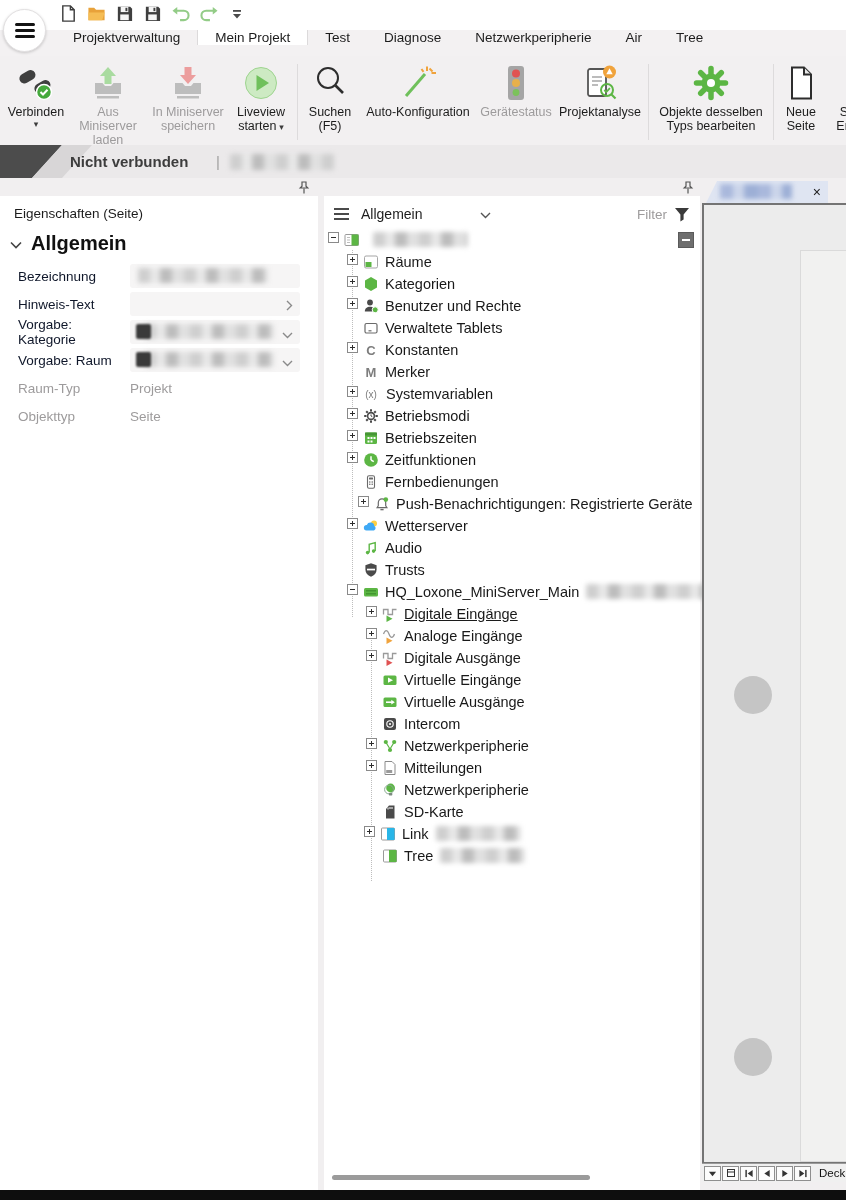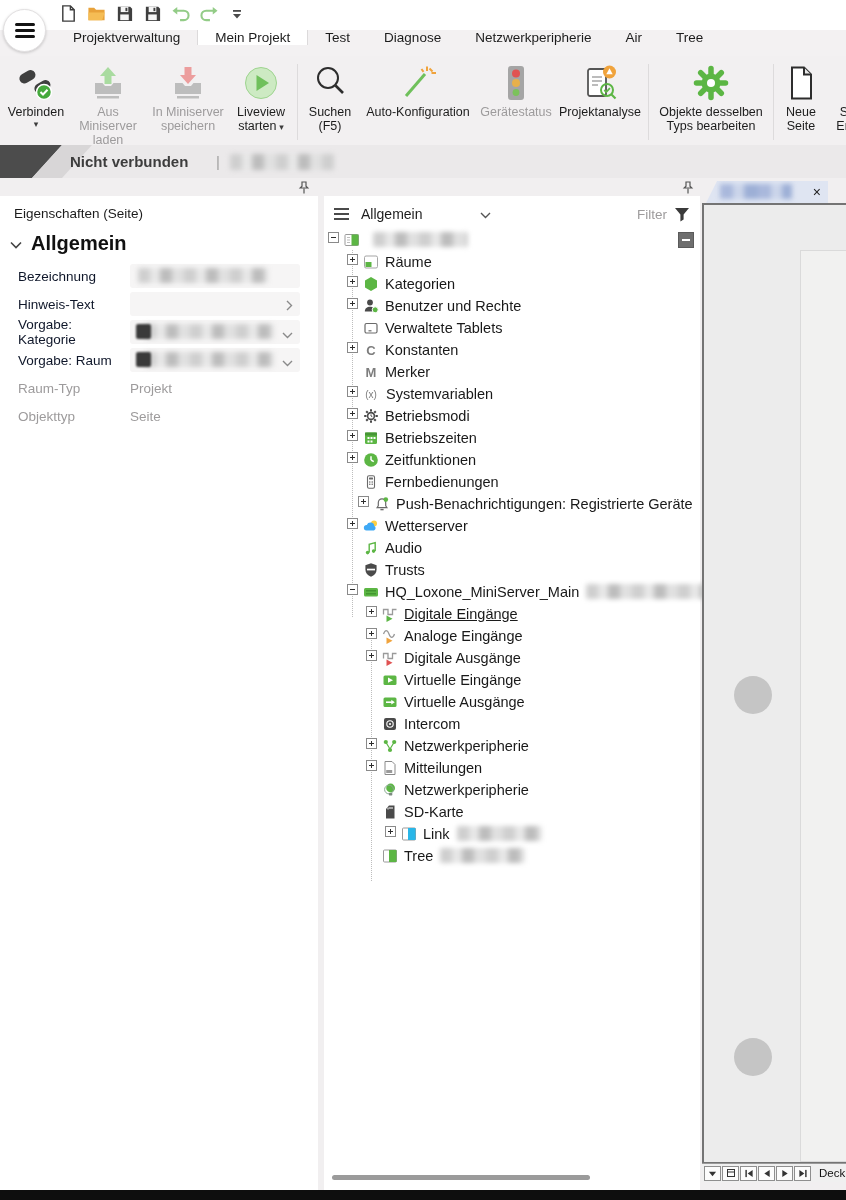--- a/index.html
+++ b/index.html
@@ -755,21 +755,21 @@
                 <path d="M4 5l3-3.5h5.5v13H4z" fill="#4a4a4a"></path>
                 <g stroke="#fff" stroke-width="1">
                   <line x1="6" y1="3.5" x2="6" y2="5.5"></line>
                   <line x1="8" y1="3" x2="8" y2="5"></line>
                   <line x1="10" y1="3" x2="10" y2="5"></line>
                 </g>
               </svg>
             </span>
             <span class="tlabel">SD-Karte</span>
           </div>
-          <div class="trow" style="padding-left: 61px;">
+          <div class="trow" style="padding-left: 40px;">
             <span class="tg plus"></span>
             <span class="ticon">
               <svg width="16" height="16" viewBox="0 0 16 16">
                 <rect x="1.5" y="2" width="13" height="12" rx="1" fill="#fff" stroke="#9a9a9a"></rect>
                 <rect x="7" y="2" width="7.5" height="12" fill="#29b6e8"></rect>
               </svg>
             </span>
             <span class="tlabel">Link</span>
             <span class="tblur blur" style="width:85px"></span>
           </div>

